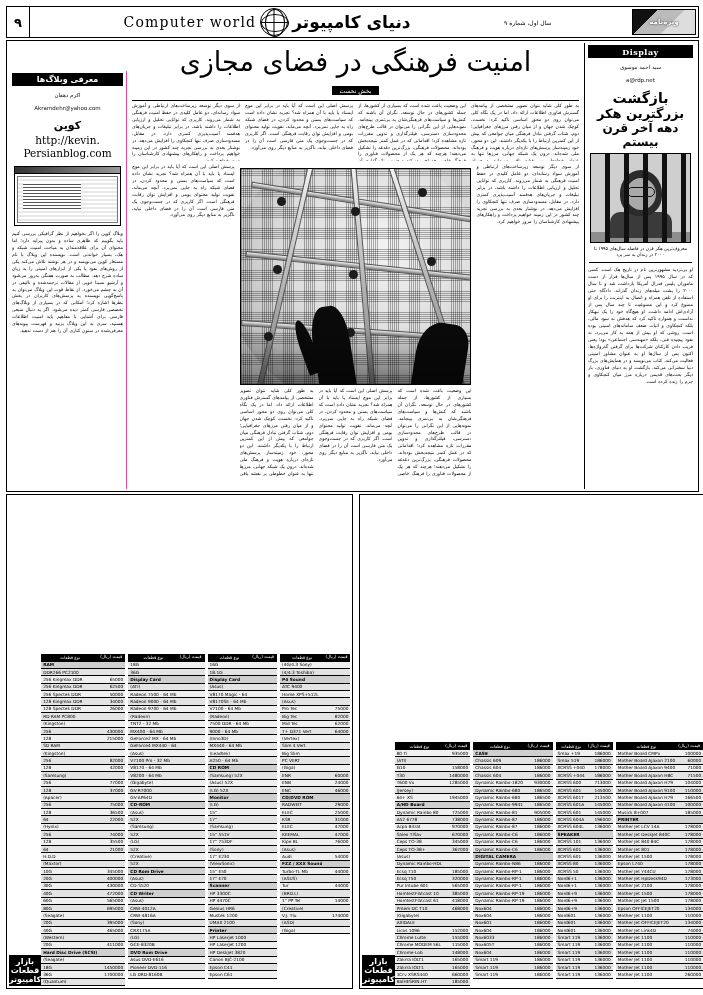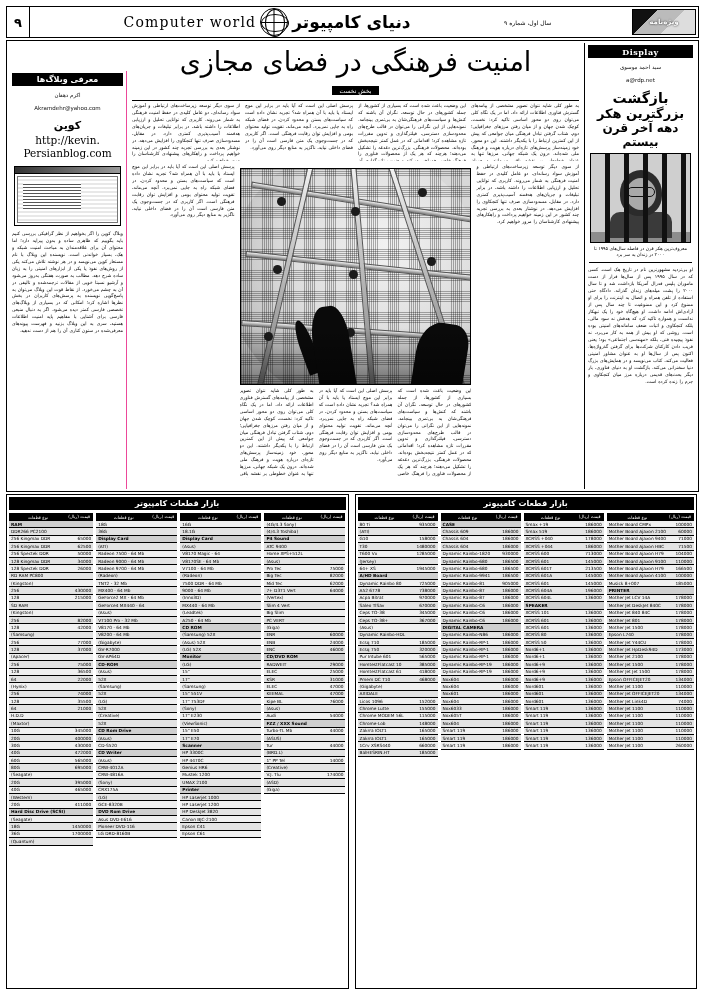--- a/index.html
+++ b/index.html
@@ -72,21 +72,21 @@
   .strut{position:absolute;background:linear-gradient(180deg,#f4f4f4,#7a7a7a);border:1px solid #555;}
   .node{position:absolute;width:9px;height:9px;border-radius:50%;background:#1b1b1b;}
   .hand{position:absolute;background:#0a0a0a;}
   .hand.h1{left:32%;bottom:-4%;width:16%;height:40%;border-radius:40% 40% 0 0;transform:rotate(-9deg);}
   .hand.h2{left:26%;bottom:4%;width:6%;height:26%;border-radius:50% 50% 0 0;transform:rotate(-20deg);}
   .hand.h3{right:2%;bottom:-6%;width:22%;height:34%;border-radius:45% 30% 0 0;transform:rotate(9deg);}
   .fig-dark{position:absolute;left:0;bottom:0;width:100%;height:26%;background:linear-gradient(0deg,rgba(0,0,0,.45),transparent);}
 
   
   .tables{position:absolute;left:6px;top:494px;width:691px;height:495px;display:flex;gap:6px;}
-  .tblbox{flex:1;border:1px solid #000;background:#fff;padding:2px;box-sizing:border-box;display:flex;flex-direction:column;}
+  .tblbox{flex:1;border:1px solid #000;background:#fff;padding:2px;box-sizing:border-box;display:flex;flex-direction:row;align-items:flex-end;}
   .tbl-title{background:#000;color:#fff;text-align:center;font-size:8px;font-weight:bold;direction:rtl;padding:2px 0;}
   .tbl-cols{display:flex;gap:3px;margin-top:3px;flex:1;}
   .tcol{flex:1;display:flex;flex-direction:column;}
   .thead{background:#000;color:#fff;display:flex;font-size:4.2px;direction:rtl;padding:1.5px 1px;align-items:center;}
   .thead .n{flex:1;text-align:center;}
   .thead .p{width:26px;text-align:center;line-height:1.05;}
   .trow{display:flex;font-size:4.3px;border-bottom:1px solid #000;padding:.7px 1px;align-items:center;background:#f0f0f0;}
   .trow:nth-child(odd){background:#e3e3e3;}
   .trow .n{flex:1;text-align:left;direction:ltr;padding-left:1px;font-family:"DejaVu Sans",sans-serif;white-space:nowrap;overflow:hidden;}
   .trow .p{width:26px;text-align:right;padding-right:1px;}

